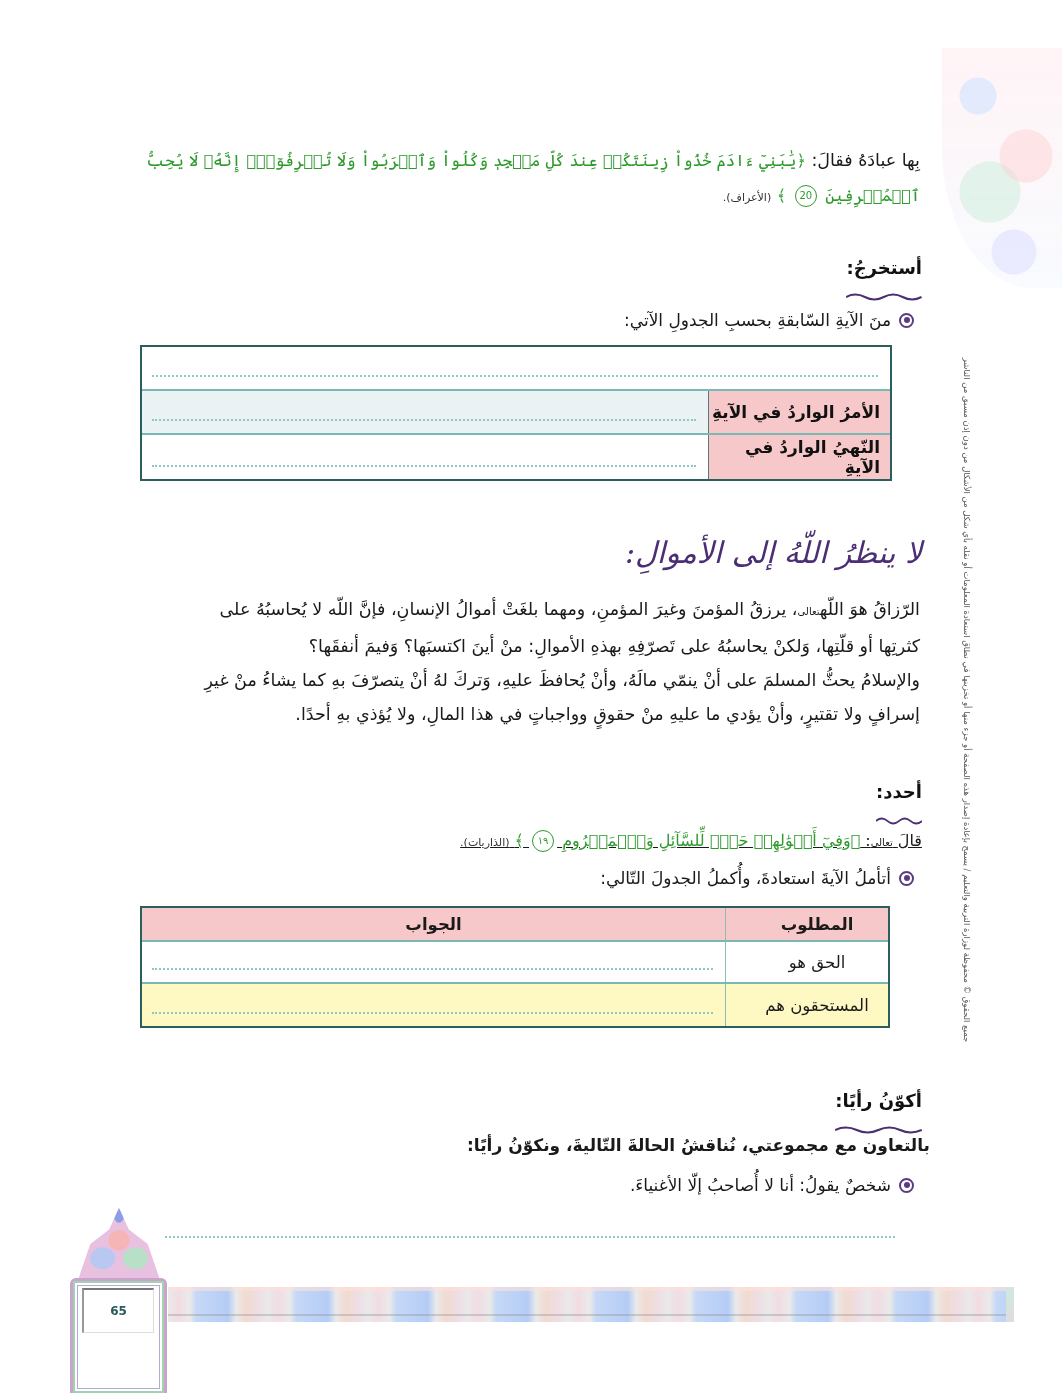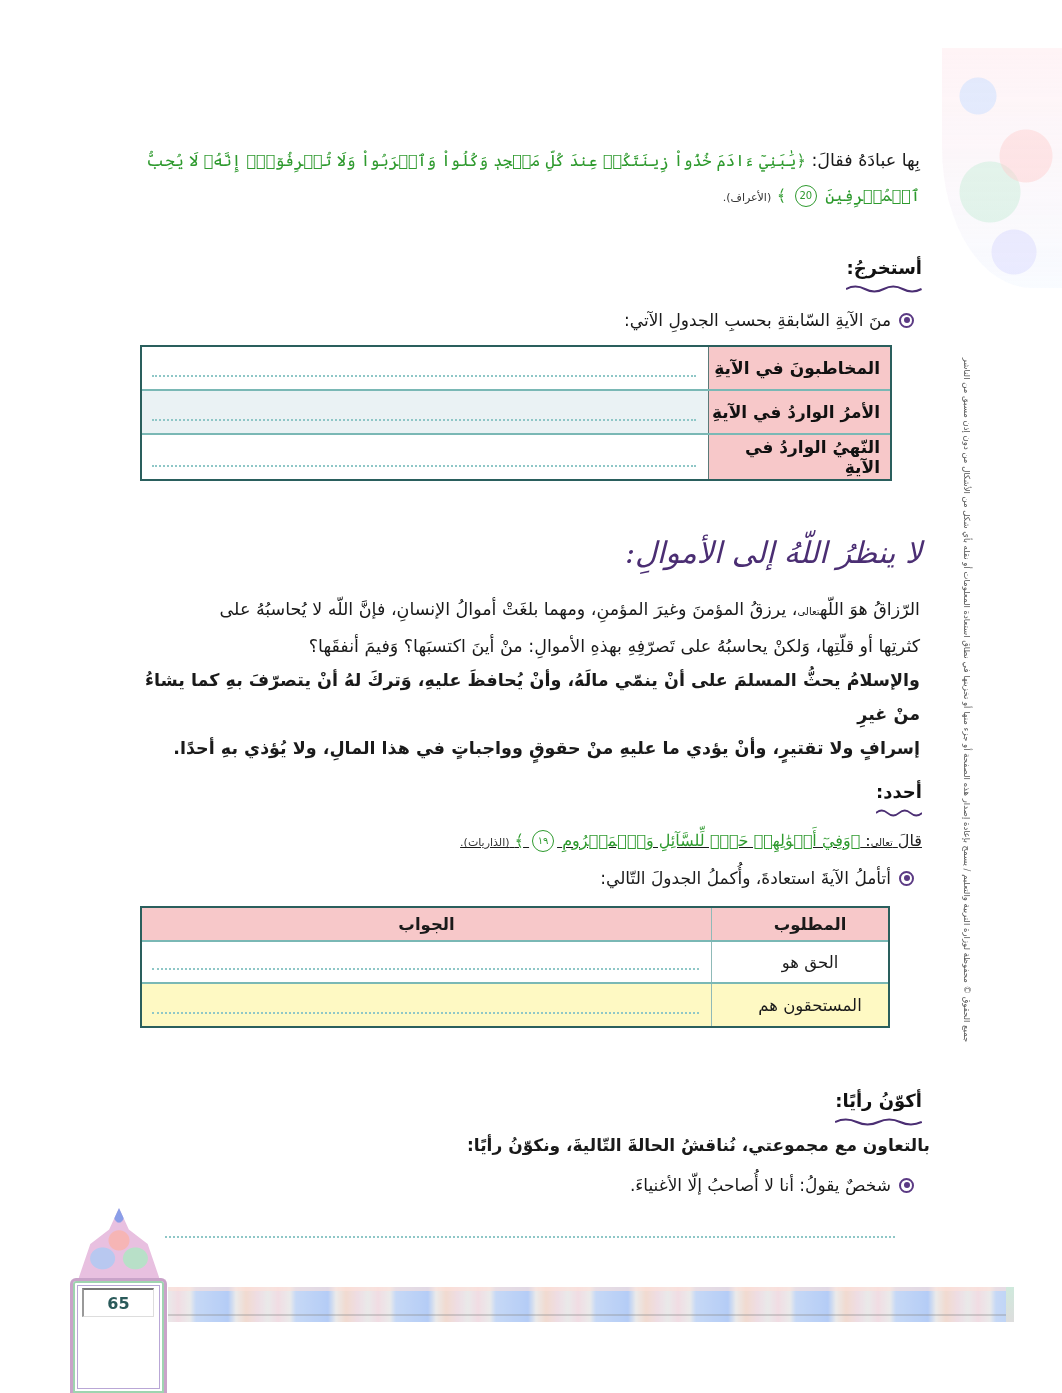--- a/index.html
+++ b/index.html
@@ -25,21 +25,21 @@
   .verse { color: #2e9a2e; font-family: "DejaVu Serif", serif; font-size: 16px; }
   .verse-num {
     display: inline-block; width: 22px; height: 22px; border: 1.5px solid #2e9a2e; border-radius: 50%;
     font-size: 10px; line-height: 19px; text-align: center; color: #2e9a2e; vertical-align: middle; margin: 0 3px;
   }
   .surah { font-size: 11px; color: #333; }
   .taala { font-size: 10px; }
 
   .heading {
     position: absolute; right: 140px; font-size: 18px; font-weight: bold; color: #111;
-    padding-bottom: 10px;
+    padding-bottom: 18px;
   }
   .heading .wave {
     position: absolute; right: 0; bottom: -6px; width: 100%; height: 10px;
   }
 
   .bullet-line { position: absolute; right: 148px; font-size: 17px; display: flex; align-items: center; gap: 8px; direction: rtl; }
   .bullet {
     width: 15px; height: 15px; border: 2px solid #5b3a84; border-radius: 50%; position: relative; flex: 0 0 auto;
   }
   .bullet::after { content: ""; position: absolute; left: 2.5px; top: 2.5px; width: 6px; height: 6px; border-radius: 50%; background: #5b3a84; }
@@ -60,21 +60,21 @@
     position: absolute; right: 140px; top: 535px; font-family: "DejaVu Serif", serif; font-size: 30px; color: #4b2e73; font-style: italic;
   }
 
   
   .table2 { position: absolute; left: 140px; top: 906px; width: 750px; border: 2px solid #2a5f5d; direction: rtl; }
   .t2-row { display: flex; border-bottom: 2px solid #7ab8b5; }
   .t2-row:last-child { border-bottom: none; }
   .t2-row.head { height: 34px; background: #f7c8c9; }
   .t2-row.body { height: 42px; }
   .t2-row.body.alt { background: #fef9c3; }
-  .t2-c1 { width: 177px; border-left: 1px solid #8fbab8; display: flex; align-items: center; justify-content: center; font-size: 16.5px; padding-left: 20px; }
+  .t2-c1 { width: 163px; border-left: 1px solid #8fbab8; display: flex; align-items: center; justify-content: center; font-size: 16.5px; padding-left: 20px; }
   .t2-c2 { flex: 1; position: relative; display: flex; align-items: center; justify-content: center; font-size: 16.5px; }
   .head .t2-c1, .head .t2-c2 { font-weight: bold; }
 
   .answer-dots { position: absolute; left: 165px; top: 1236px; width: 730px; border-bottom: 2px dotted #8fc7c7; }
 
   
   .page-frame {
     position: absolute; left: 70px; top: 1278px; width: 97px; height: 115px;
     border: 3px solid #c9a3c9; border-bottom: none; border-radius: 6px 6px 0 0;
     box-shadow: inset 0 0 0 2px #9fd4b0, inset 0 0 0 4px #fff, inset 0 0 0 5px #b9a7d6;
@@ -83,24 +83,24 @@
     position: absolute; left: 78px; top: 1208px; width: 82px; height: 72px;
     background:
       radial-gradient(ellipse at 50% 8%, #8a9ee8 0 5px, transparent 6px),
       radial-gradient(ellipse at 50% 45%, #f6b5b5 0 10px, transparent 11px),
       radial-gradient(ellipse at 30% 70%, #b8c8f0 0 12px, transparent 13px),
       radial-gradient(ellipse at 70% 70%, #b8e0c8 0 12px, transparent 13px),
       radial-gradient(ellipse at 50% 100%, #e8c0e0 0 40px, transparent 41px);
     clip-path: polygon(50% 0, 62% 30%, 85% 50%, 100% 100%, 0 100%, 15% 50%, 38% 30%);
   }
   .page-num-box {
-    position: absolute; left: 82px; top: 1288px; width: 72px; height: 29px; background: #fff;
+    position: absolute; left: 82px; top: 1288px; width: 72px; height: 45px; background: #fff;
     border-top: 2px solid #777; border-left: 2px solid #999; border-right: 1px solid #ddd; border-bottom: 1px solid #ddd;
     display: flex; align-items: center; justify-content: center;
-    font-weight: bold; font-size: 16px; color: #2a5a5a;
+    font-weight: bold; font-size: 12px; color: #2a5a5a;
   }
   .footer-band {
     position: absolute; left: 168px; top: 1287px; width: 845px; height: 35px;
     background:
       repeating-linear-gradient(90deg,
         #e6e6e6 0px, #efd7df 10px, #e7e7e7 22px,
         #bcd2f5 28px, #a8c4f5 60px, #e7e7e7 68px,
         #efd4c8 78px, #ecd8e0 90px, #e6e6e6 100px);
     opacity: .85;
   }
@@ -140,21 +140,20 @@
   </svg>
 </div>
 
 <div class="bullet-line" style="top:310px;">
   <span class="bullet"></span>
   <span>منَ الآيةِ السّابقةِ بحسبِ الجدولِ الآتي:</span>
 </div>
 
 <div class="table1">
   <div class="t-row">
-    <div class="t-label">المخاطبونَ في الآيةِ</div>
     <div class="t-val">
         <div class="dots"></div>
       </div>
   </div>
   <div class="t-row alt">
     <div class="t-label">الأمرُ الواردُ في الآيةِ</div>
     <div class="t-val">
         <div class="dots"></div>
       </div>
   </div>
@@ -167,21 +166,21 @@
 </div>
 
 <div class="title2 rtl">لا ينظرُ اللّهُ إلى الأموالِ:</div>
 
 <div class="para rtl" style="top:592px;">
   <div>
     <span>الرّزاقُ هوَ اللّه</span><span class="taala">تعالى</span><span>، يرزقُ المؤمنَ وغيرَ المؤمنِ، ومهما بلغَتْ أموالُ الإنسانِ، فإنَّ اللّه لا يُحاسبُهُ على</span>
   </div>
   <div>كثرتِها أو قلّتِها، وَلكنْ يحاسبُهُ على تَصرّفِهِ بهذهِ الأموالِ: منْ أينَ اكتسبَها؟ وَفيمَ أنفقَها؟</div>
 </div>
-<div class="para rtl" style="top:663px;font-weight:bold;">
+<div class="para rtl" style="top:663px;">
   <div>والإسلامُ يحثُّ المسلمَ على أنْ ينمّي مالَهُ، وأنْ يُحافظَ عليهِ، وَتركَ لهُ أنْ يتصرّفَ بهِ كما يشاءُ منْ غيرِ</div>
   <div>إسرافٍ ولا تقتيرٍ، وأنْ يؤدي ما عليهِ منْ حقوقٍ وواجباتٍ في هذا المالِ، ولا يُؤذي بهِ أحدًا.</div>
 </div>
 
 <div class="heading rtl" style="top:781px;">
   <span>أحدد:</span>
   <svg class="wave" viewBox="0 0 60 10" preserveAspectRatio="none">
     <path d="M0 5 Q7.5 0 15 5 T30 5 T45 5 T60 5" fill="none" stroke="#4b2e73" stroke-width="2"></path>
   </svg>
 </div>

